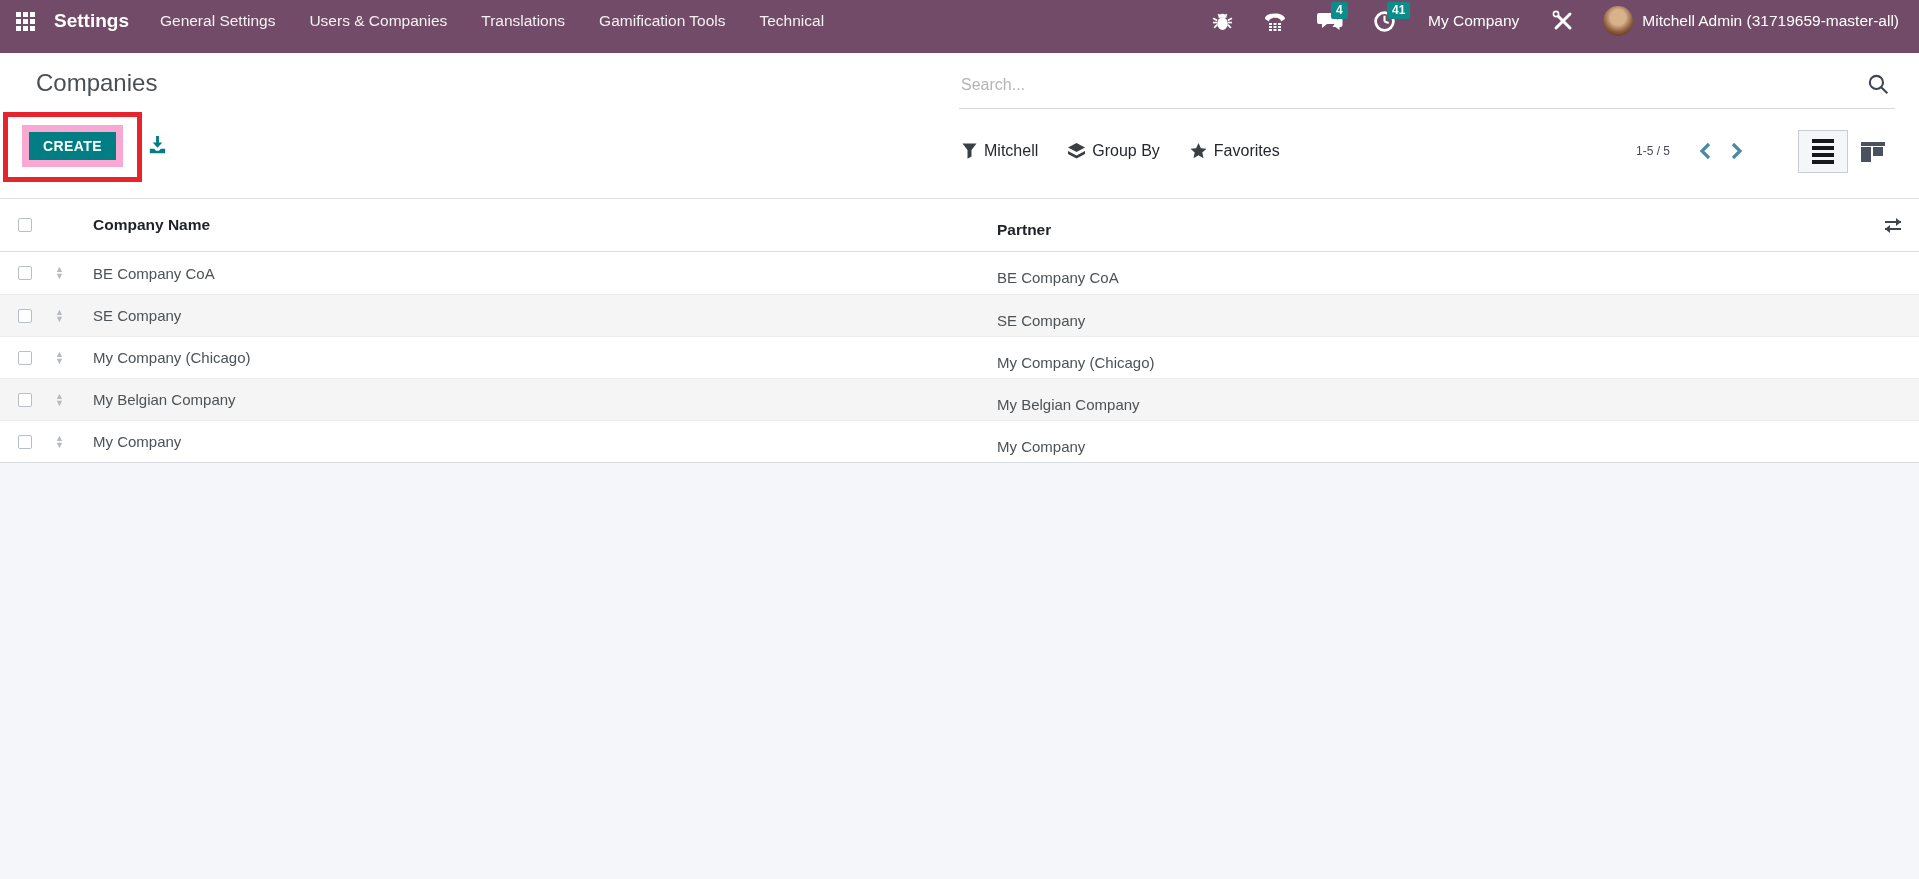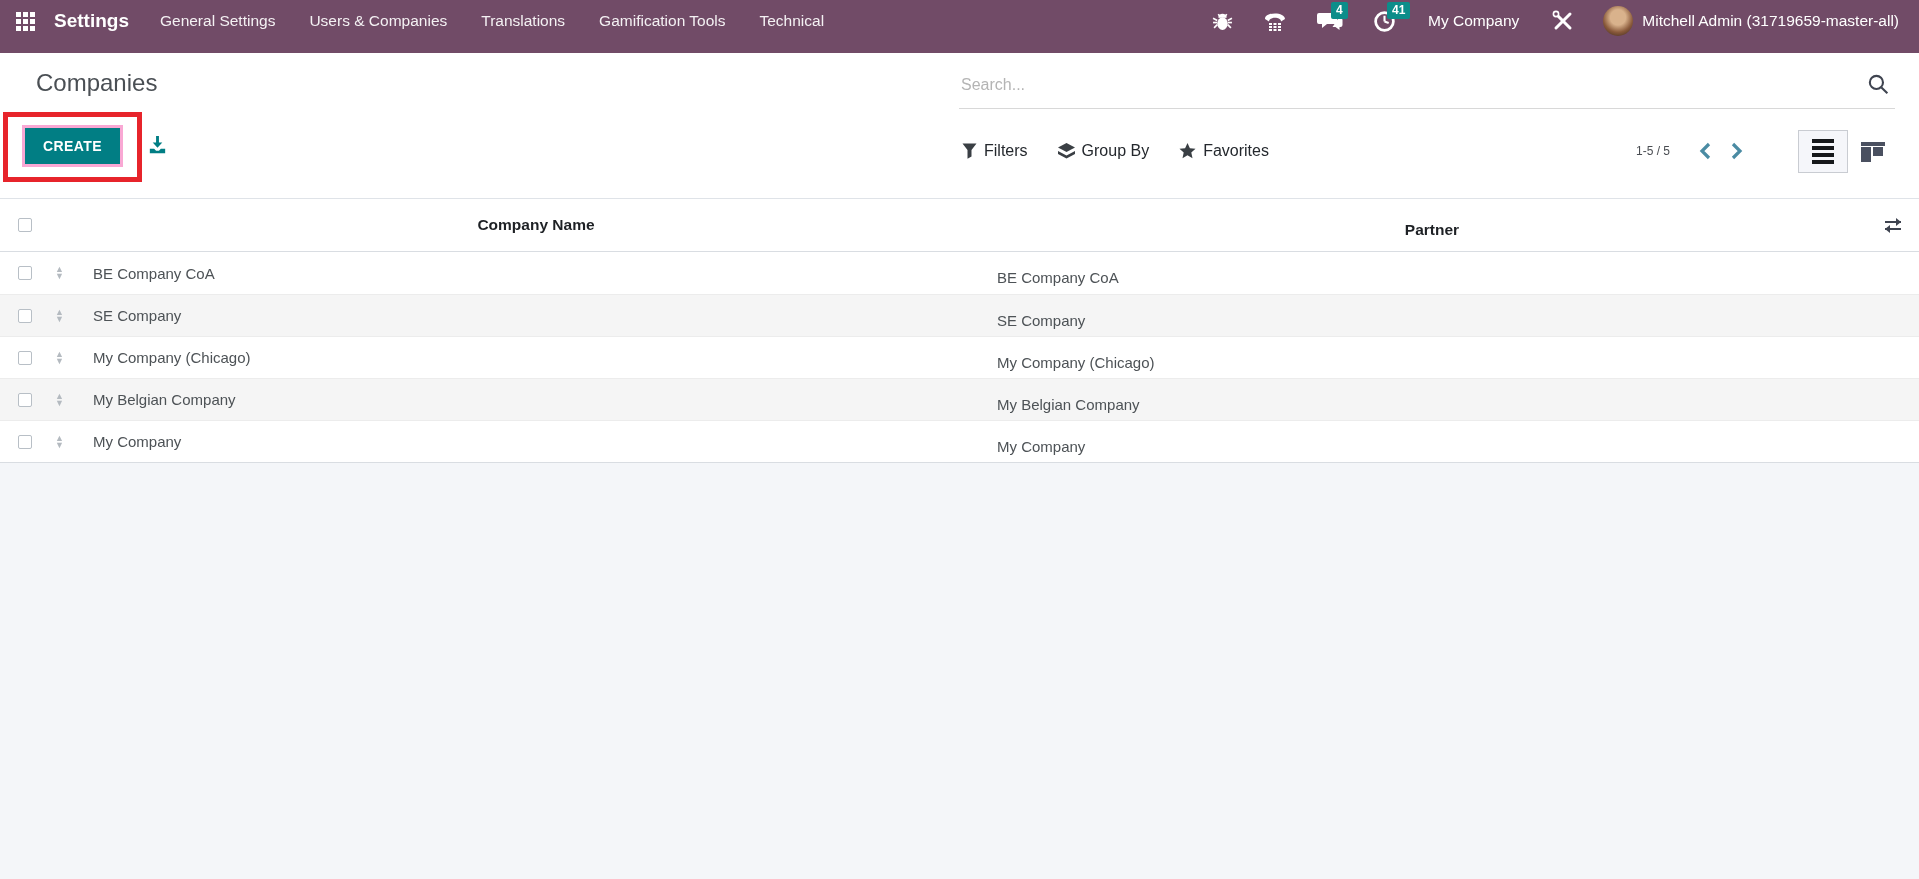--- a/index.html
+++ b/index.html
@@ -26,21 +26,21 @@
     background:radial-gradient(circle at 50% 38%, #d9b28c 0 32%, #8a5a3b 62%, #2e2018 100%); }
   .user-name { font-size:15.5px; color:#fff; white-space:nowrap; }
   svg.white-ic { display:block; }
 
   
   .control-panel { position:relative; height:146px; background:#fff; border-bottom:1px solid #dfe3e8; }
   .cp-title { position:absolute; left:36px; top:16px; font-size:24px; color:#4a4f54; font-weight:400; }
   .create-highlight { position:absolute; left:3px; top:59px; width:139px; height:70px;
     border:5px solid #e7242b; }
   .btn-create { position:absolute; left:22px; top:72px; width:101px; height:42px;
-    background:#017e84; border:3px solid #f9a8d4; color:#fff; font-size:14px; font-weight:700;
+    background:#017e84; border:7px solid #f9a8d4; color:#fff; font-size:14px; font-weight:700;
     letter-spacing:.4px; cursor:pointer; font-family:"Liberation Sans", sans-serif; }
   .export-btn { position:absolute; left:146px; top:80px; cursor:pointer; }
   .search-box { position:absolute; left:959px; top:12px; width:936px; height:44px;
     border-bottom:1px solid #d8d8d8; }
   .search-placeholder { position:absolute; left:2px; top:11px; font-size:16px; color:#b4b4b4; }
   .search-glass { position:absolute; right:4px; top:7px; cursor:pointer; }
   .filter-bar { position:absolute; left:962px; top:78px; height:40px; display:flex;
     align-items:center; gap:30px; }
   .fb-item { display:flex; align-items:center; gap:7px; font-size:16px; color:#24282d; cursor:pointer; }
   .pager { position:absolute; left:1636px; top:78px; height:40px; display:flex; align-items:center; }
@@ -48,21 +48,21 @@
   .pager-btn { padding:4px 9px; cursor:pointer; display:flex; align-items:center; }
   .view-switcher { position:absolute; left:1798px; top:77px; display:flex; }
   .vs-btn { width:50px; height:43px; display:flex; align-items:center; justify-content:center;
     cursor:pointer; background:transparent; border:1px solid transparent; }
   .vs-btn.active { background:#f5f6fa; border:1px solid #c9ccd2; }
   .list-glyph { display:flex; flex-direction:column; gap:3px; }
   .list-glyph i { width:22px; height:4px; background:#16181b; display:block; }
 
   
   .table-header { display:flex; align-items:center; height:53px; background:#fff;
-    border-bottom:1px solid #d9dde2; font-weight:700; font-size:15.5px; color:#1e2125;text-align:center; }
+    border-bottom:1px solid #d9dde2; font-weight:700; font-size:15.5px; color:#1e2125; }
   .lv-row { display:flex; align-items:center; height:42px; font-size:15px; color:#4d5256;
     border-top:1px solid #ececec; cursor:pointer; background:#fff; }
   .lv-row.striped { background:#f5f5f5; }
   .cell-check { width:44px; padding-left:18px; display:flex; align-items:center; }
   .cell-handle { width:31px; display:flex; align-items:center; justify-content:center; }
   .cell-name { width:904px; padding-left:18px; }
   .cell-partner { flex:1; padding-left:18px;margin-top:9px; }
   .cell-gear { width:52px; display:flex; align-items:center; justify-content:center; }
   .checkbox { width:14px; height:14px; border:1px solid #b8bfc6; border-radius:2px; background:#fff; cursor:pointer; }
   .drag-handle { display:flex; flex-direction:column; color:#b4bac0; font-size:9px; line-height:7px; cursor:grab; }
@@ -180,21 +180,21 @@
         <line x1="14.8" y1="14.8" x2="20.5" y2="20.5" stroke="#3f4450" stroke-width="2"></line>
       </svg>
     </span>
   </div>
 
   <div class="filter-bar">
     <div class="fb-item">
       <svg width="15" height="16" viewBox="0 0 15 16">
         <path d="M0.5 0.5h14L9.5 7v6.5l-4 2.3V7z" fill="#3a3f44"></path>
       </svg>
-      <span>Filters</span>
+      <span>Mitchell</span>
     </div>
     <div class="fb-item">
       <svg width="17" height="16" viewBox="0 0 17 16">
         <polygon points="8.5,0 17,4.5 8.5,9 0,4.5" fill="#3a3f44"></polygon>
         <polygon points="0,8 8.5,12.5 17,8 17,11 8.5,15.5 0,11" fill="#3a3f44"></polygon>
       </svg>
       <span>Group By</span>
     </div>
     <div class="fb-item">
       <svg width="17" height="16" viewBox="0 0 17 16">

